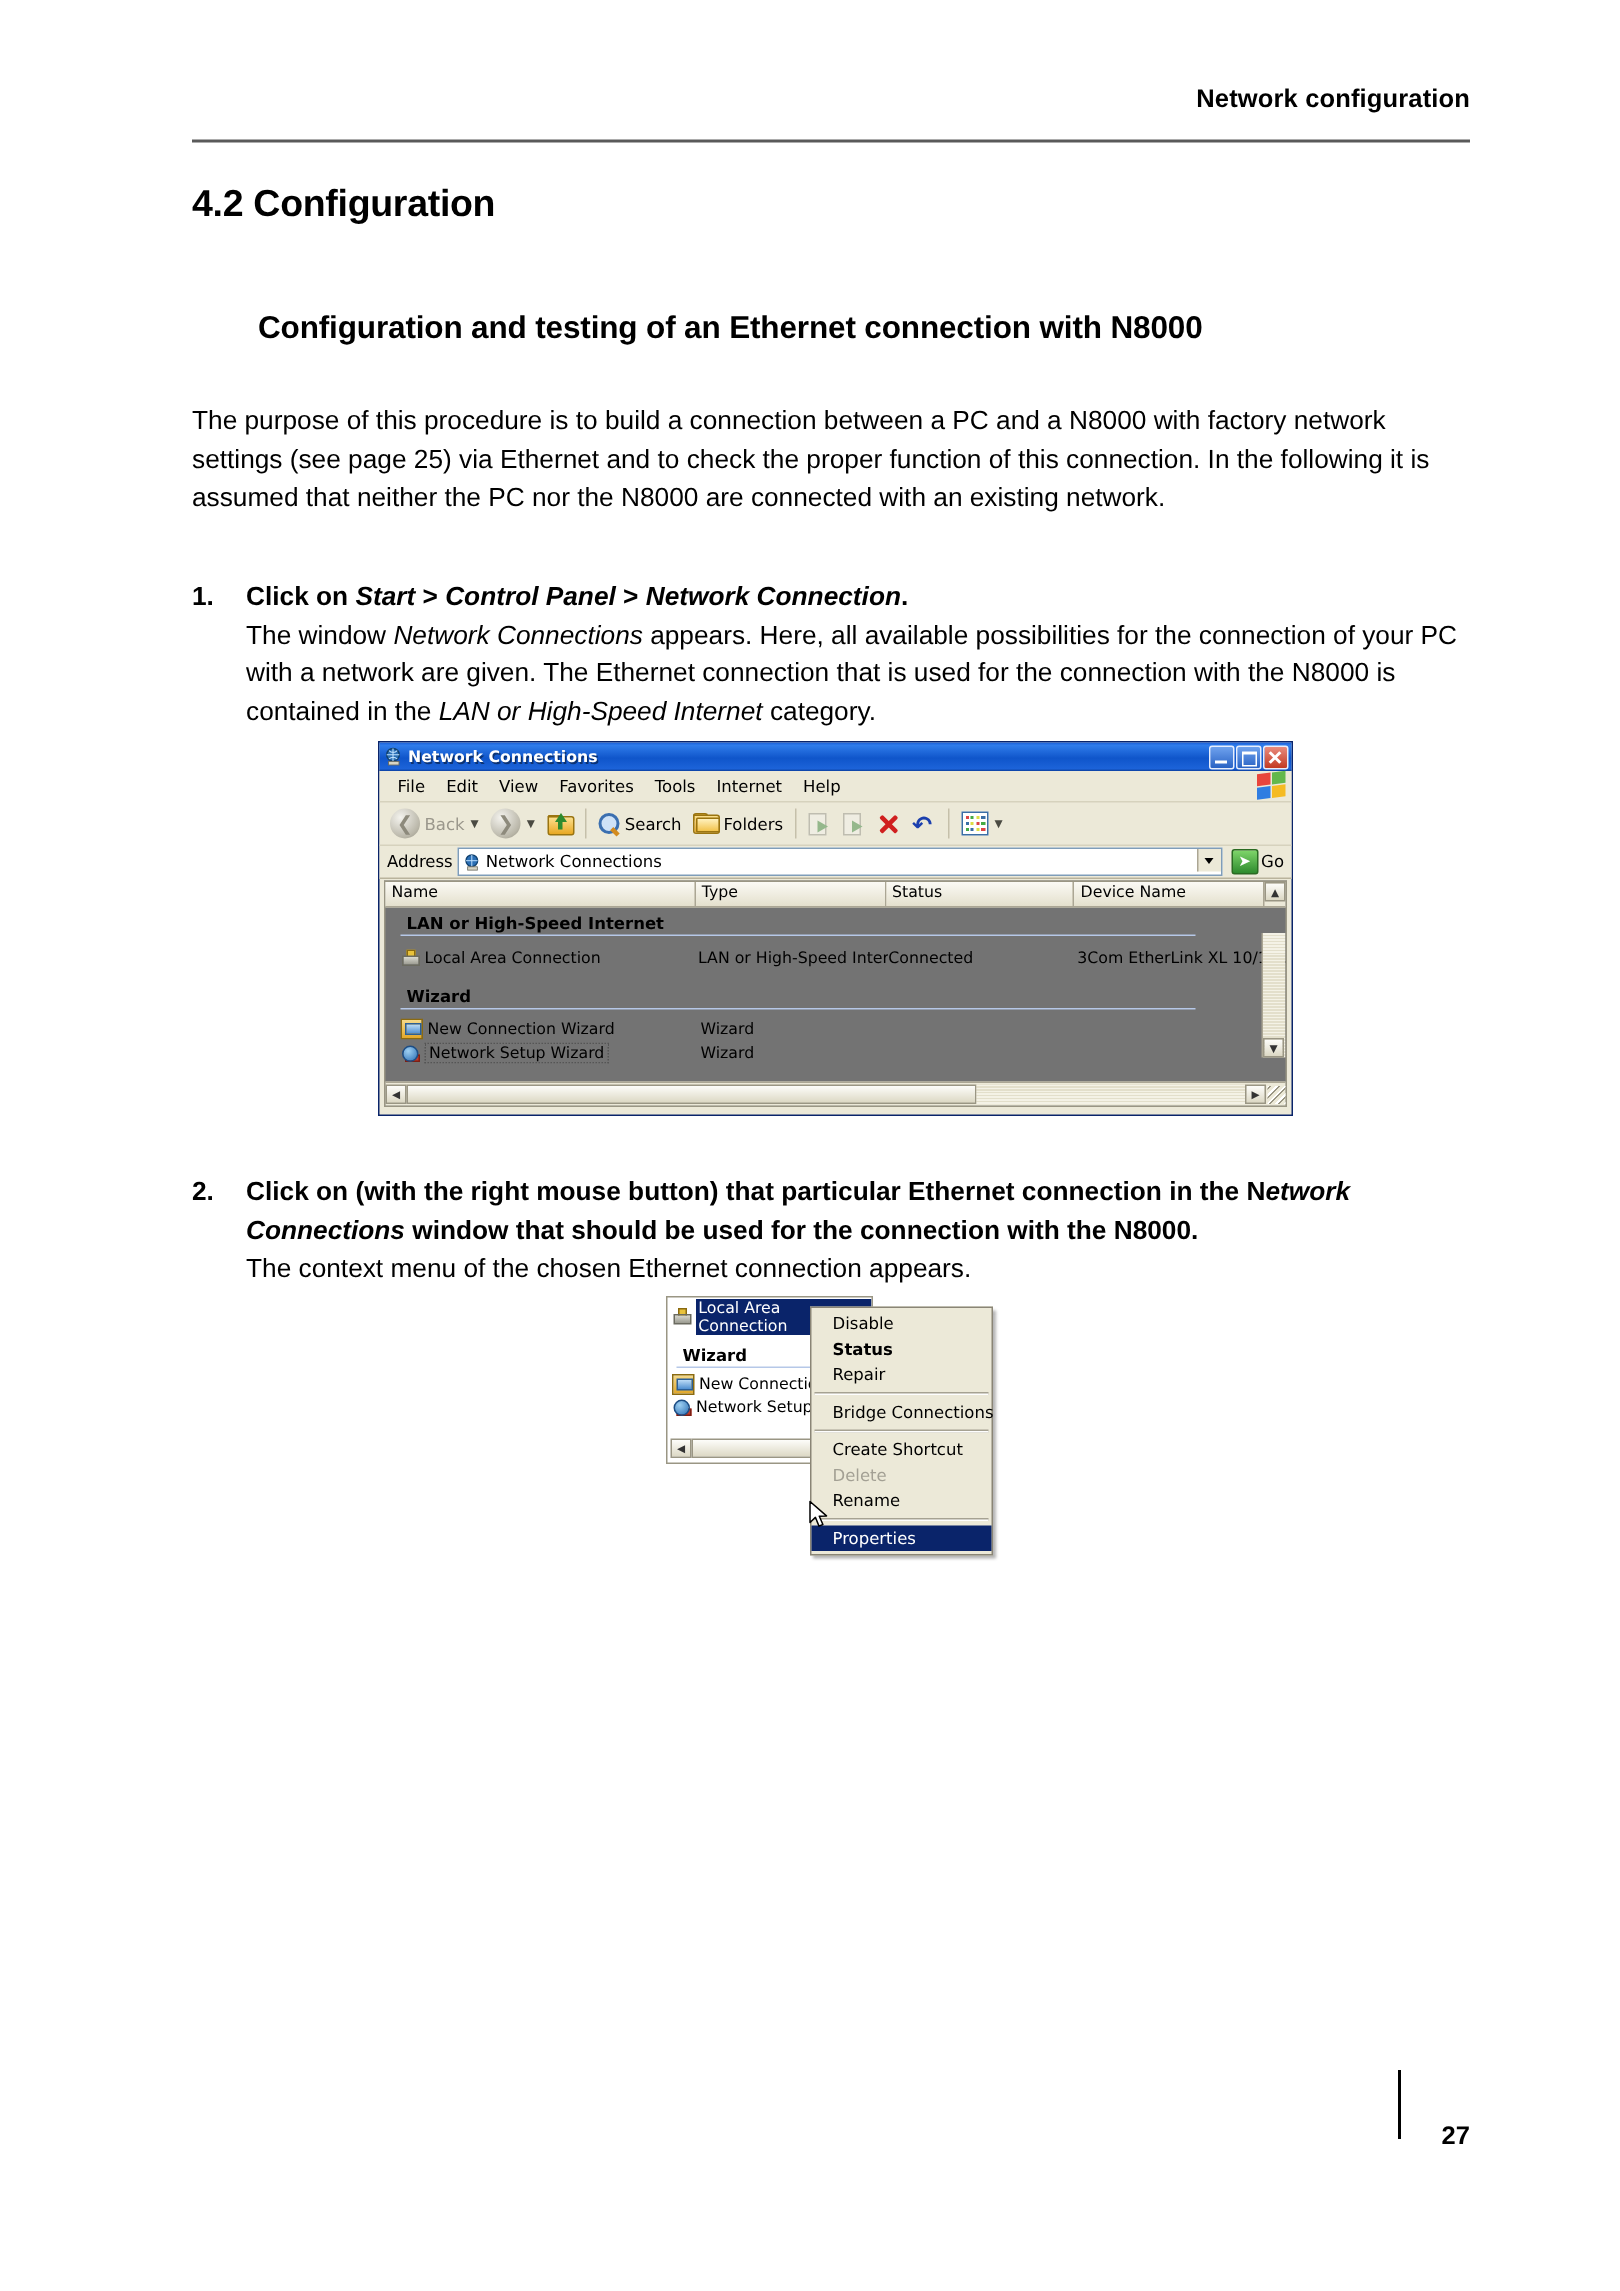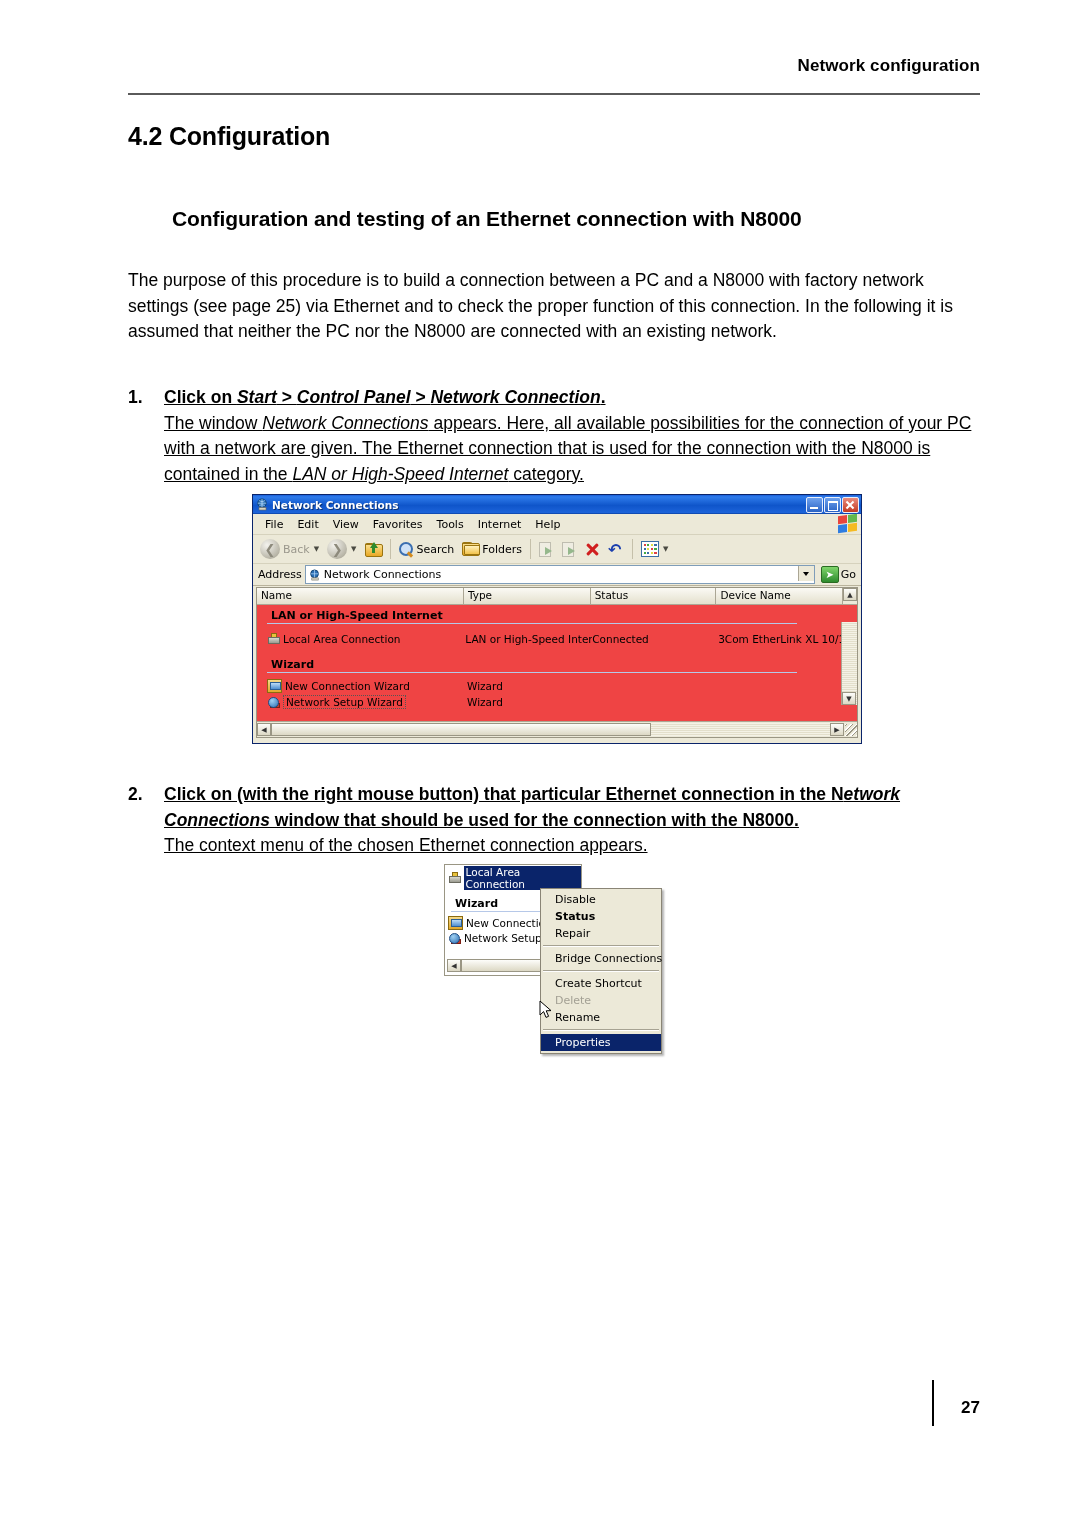--- a/index.html
+++ b/index.html
@@ -47,21 +47,21 @@
   }
   .para-intro { left: 128px; top: 268px; width: 856px; }
 
   .step { position: absolute; }
   .step-num {
     position: absolute; left: 0; top: 0;
     width: 34px; font-size: 17.5px; line-height: 25.5px; font-weight: bold;
   }
   .step-body {
     margin-left: 36px;
-    font-size: 17.5px; line-height: 25.5px; text-decoration: underline;
+    font-size: 17.5px; line-height: 25.5px;
   }
   .step-lead { font-weight: bold; }
   .step-1 { left: 128px; top: 385px; width: 858px; }
   .step-2 { left: 128px; top: 782px; width: 860px; }
   i { font-style: italic; }
 
   
   .xp-window {
     position: absolute;
     left: 252px; top: 494px;
@@ -212,21 +212,21 @@
     width: 16px; height: 15px; border-radius: 2px;
     background: linear-gradient(to bottom,#7fd56a,#2e8b2e);
     border: 1px solid #2a6b22;
     display: flex; align-items: center; justify-content: center;
     color: #fff; font-size: 10px; font-weight: bold;
   }
 
   
   .xp-listwrap {
     position: absolute; left: 3px; right: 3px; top: 92px; bottom: 5px;
-    background: #ef4444; border: 1px solid #9a9684;
+    background: #737373; border: 1px solid #9a9684;
     display: flex; flex-direction: column;
   }
   .xp-colhdr { display: flex; height: 16px; background: #ece9d8; border-bottom: 1px solid #aba694; flex: 0 0 auto;}
   .xp-colhdr .c {
     border-right: 1px solid #aba694;
     font-size: 10.5px; padding: 1px 0 0 4px; box-sizing: border-box;
     background: linear-gradient(to bottom,#fbfaf5,#e4e0cd);
     overflow: hidden; white-space: nowrap;
   }
   .xp-listbody { flex: 1 1 auto; position: relative; overflow: hidden; }
@@ -289,21 +289,21 @@
     display: flex; align-items: center; gap: 3px;
     font-size: 10.5px; padding: 1px 0 1px 3px;
   }
   .ctx-sel-row .hl { background: #0a246a; color: #fff; padding: 0 2px; }
   .ctx-wizhdr { font-size: 11px; font-weight: bold; padding: 6px 0 1px 10px; }
   .ctx-rule { height:1px; background:#b6c8e8; margin: 0 6px 3px 6px; }
   .ctx-row { display:flex; align-items:center; gap:3px; font-size:10.5px; padding-left: 3px; height:15px; }
   .ctx-hsb { position:absolute; left:2px; bottom:3px; right:2px; height:13px; display:flex; align-items:center; }
 
   .ctx-menu {
-    position: absolute; left: 96px; top: 24px;
+    position: absolute; left: 96px; top: 7px;
     width: 120px;
     background: #ece9d8; border: 1px solid #8a8576;
     box-shadow: 2px 2px 2px rgba(0,0,0,.3);
     padding: 2px 0;
   }
   .ctx-item {
     font-size: 11px; padding: 2px 6px 2px 14px; white-space: nowrap; color: #000;
   }
   .ctx-item.bold { font-weight: bold; }
   .ctx-item.dim { color: #a3a094; }
@@ -320,21 +320,21 @@
   }
   .footer-lines {
     position: absolute; right: 58px; top: 0; text-align: right;
   }
   .f-line1 { font-size: 17.5px; line-height: 24px; }
   .f-line2 { font-size: 17.5px; line-height: 24px; font-weight: bold; }
   .footer-div {
     position: absolute; right: 46px; top: 2px; width: 2px; height: 46px; background: #000;
   }
   .footer-page {
-    position: absolute; right: 0px; top: 20px;
+    position: absolute; right: 0px; top: 36px;
     font-size: 17px; font-weight: bold;
   }
 </style>
 </head>
 <body>
 
 <div class="page-header">
   <span class="hdr-text">Network configuration</span>
 </div>
 <div class="header-rule"></div>

